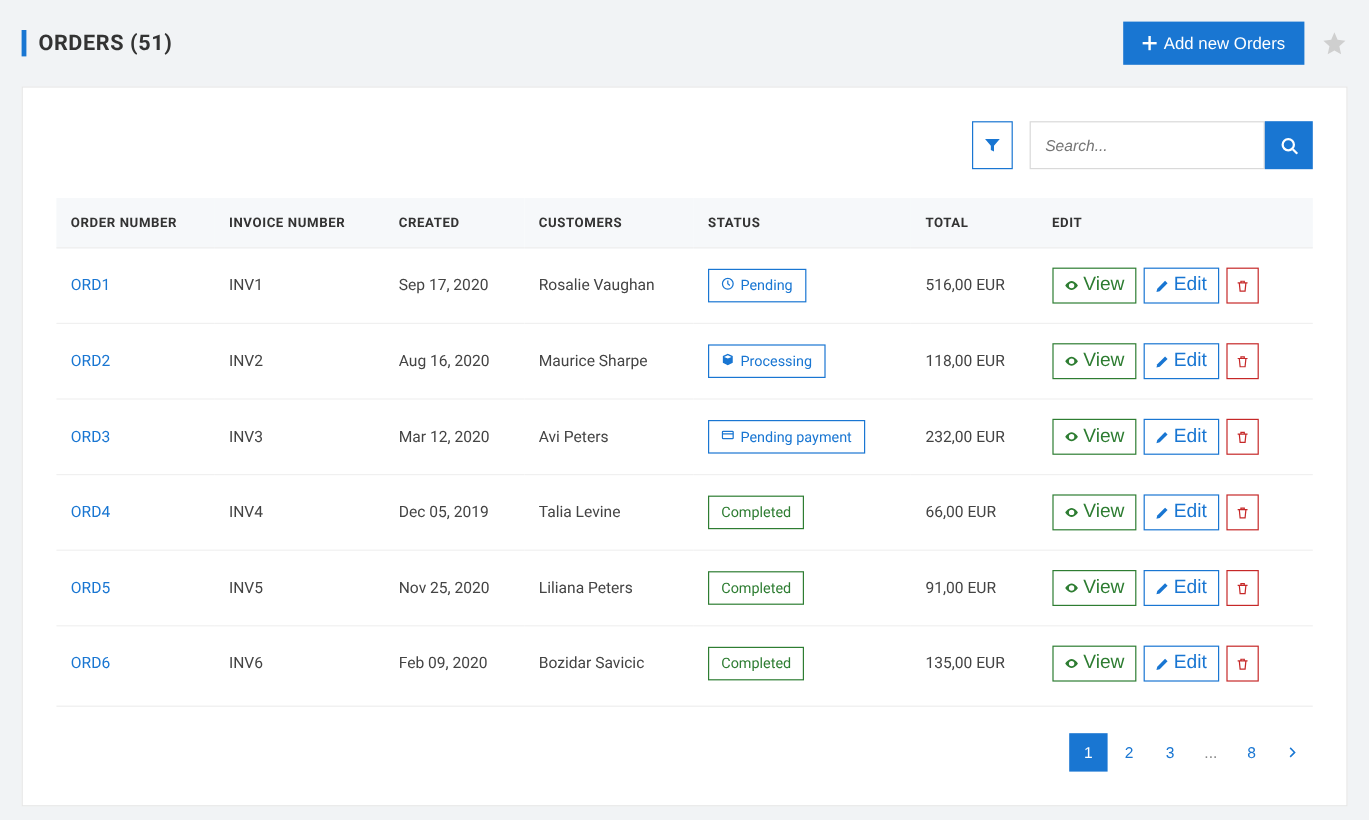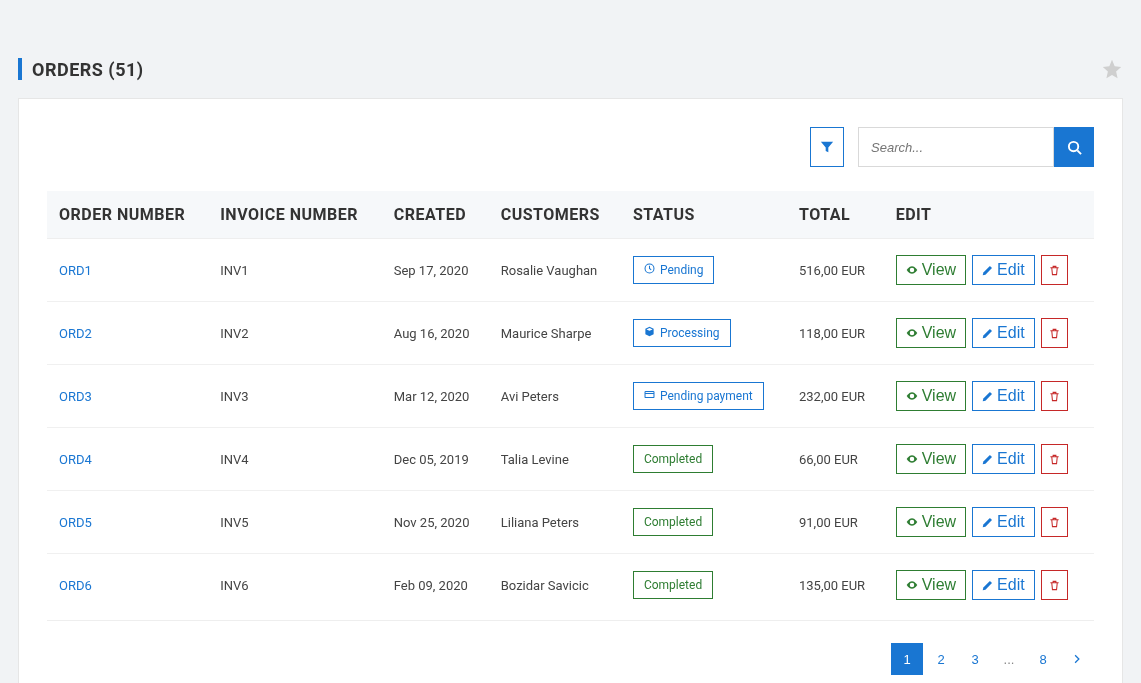--- a/index.html
+++ b/index.html
@@ -10,21 +10,20 @@
   font-size: 13px;
 }
 .page {
   padding: 18px;
 }
 .header-row {
   display: flex;
   align-items: center;
   justify-content: space-between;
   margin-bottom: 18px;
-  margin-top: 40px;
 }
 .title-wrap {
   display: flex;
   align-items: center;
 }
 .title-bar {
   width: 4px;
   height: 22px;
   background: #1976d2;
   margin-right: 10px;
@@ -105,21 +104,21 @@
   cursor: pointer;
 }
 table {
   width: 100%;
   border-collapse: collapse;
 }
 thead th {
   background: #f6f8fa;
   text-align: left;
   padding: 14px 12px;
-  font-size: 16px;
+  font-size: 11px;
   font-weight: 700;
   letter-spacing: 0.5px;
   color: #333;
   border-bottom: 1px solid #eee;
 }
 tbody td {
   padding: 16px 12px;
   border-bottom: 1px solid #f0f0f0;
   vertical-align: middle;
   font-size: 13px;
@@ -193,20 +192,29 @@
 </head>
 <body>
 
 <div class="page">
   <div class="header-row">
     <div class="title-wrap">
       <div class="title-bar"></div>
       <h1 class="page-title">ORDERS (51)</h1>
     </div>
     <div class="header-actions">
+      <button class="btn-primary">
+        <span>
+          <svg width="12" height="12" viewBox="0 0 12 12" fill="currentColor">
+              <rect x="5" y="0" width="2" height="12"></rect>
+              <rect x="0" y="5" width="12" height="2"></rect>
+            </svg>
+        </span>
+        <span>Add new Orders</span>
+      </button>
       <span class="star-icon">
         <svg width="22" height="22" viewBox="0 0 24 24" fill="currentColor">
             <path d="M12 2l2.9 6.9L22 9.8l-5.5 5 1.6 7.2L12 18.6 5.9 22l1.6-7.2L2 9.8l7.1-.9L12 2z"></path>
           </svg>
       </span>
     </div>
   </div>
 
   <div class="card">
     <div class="toolbar">

